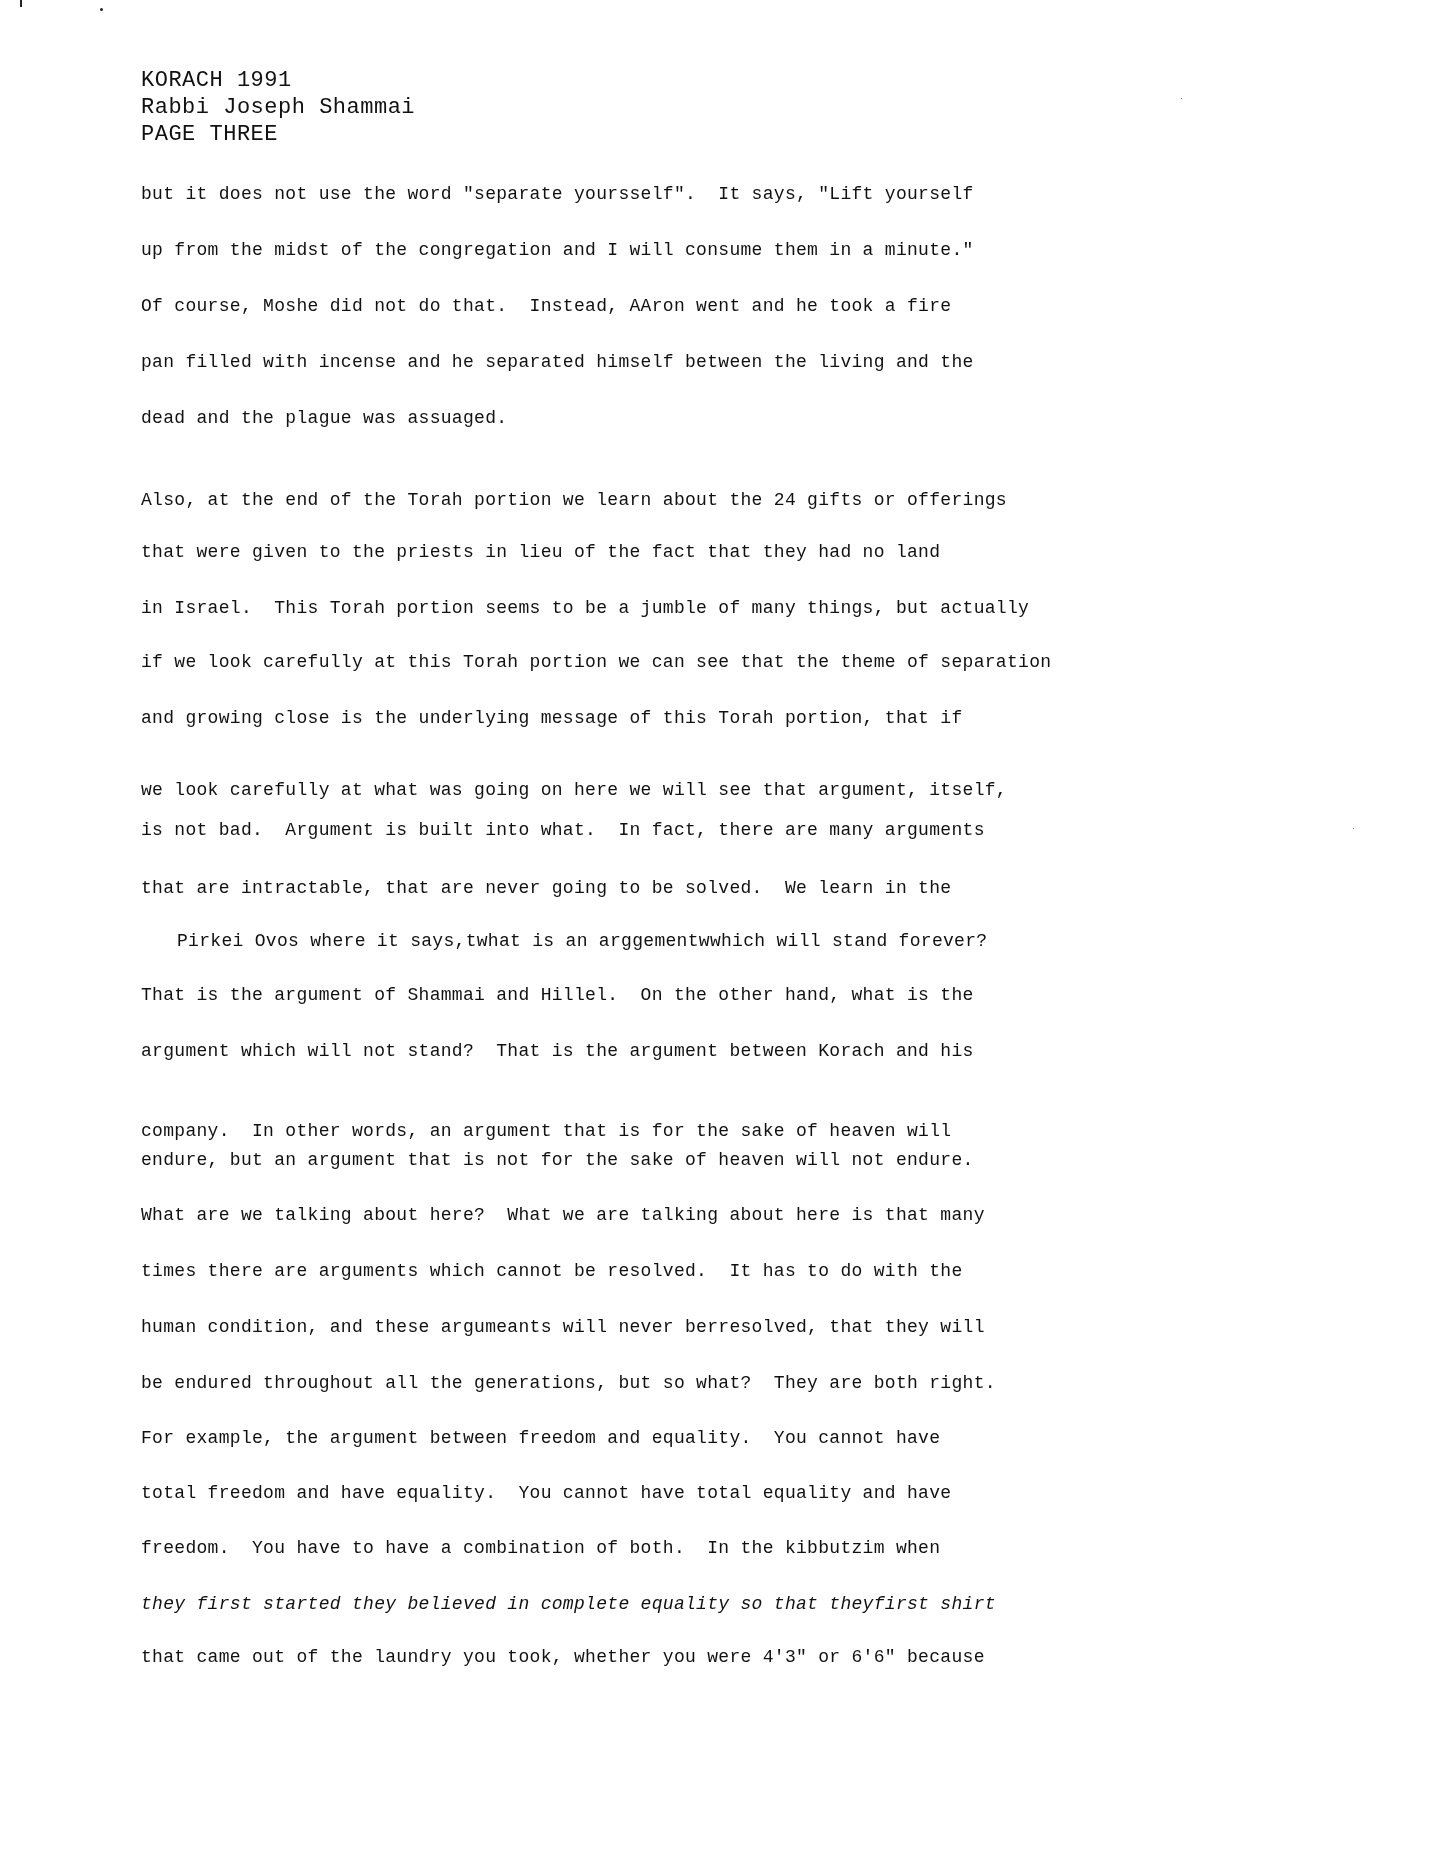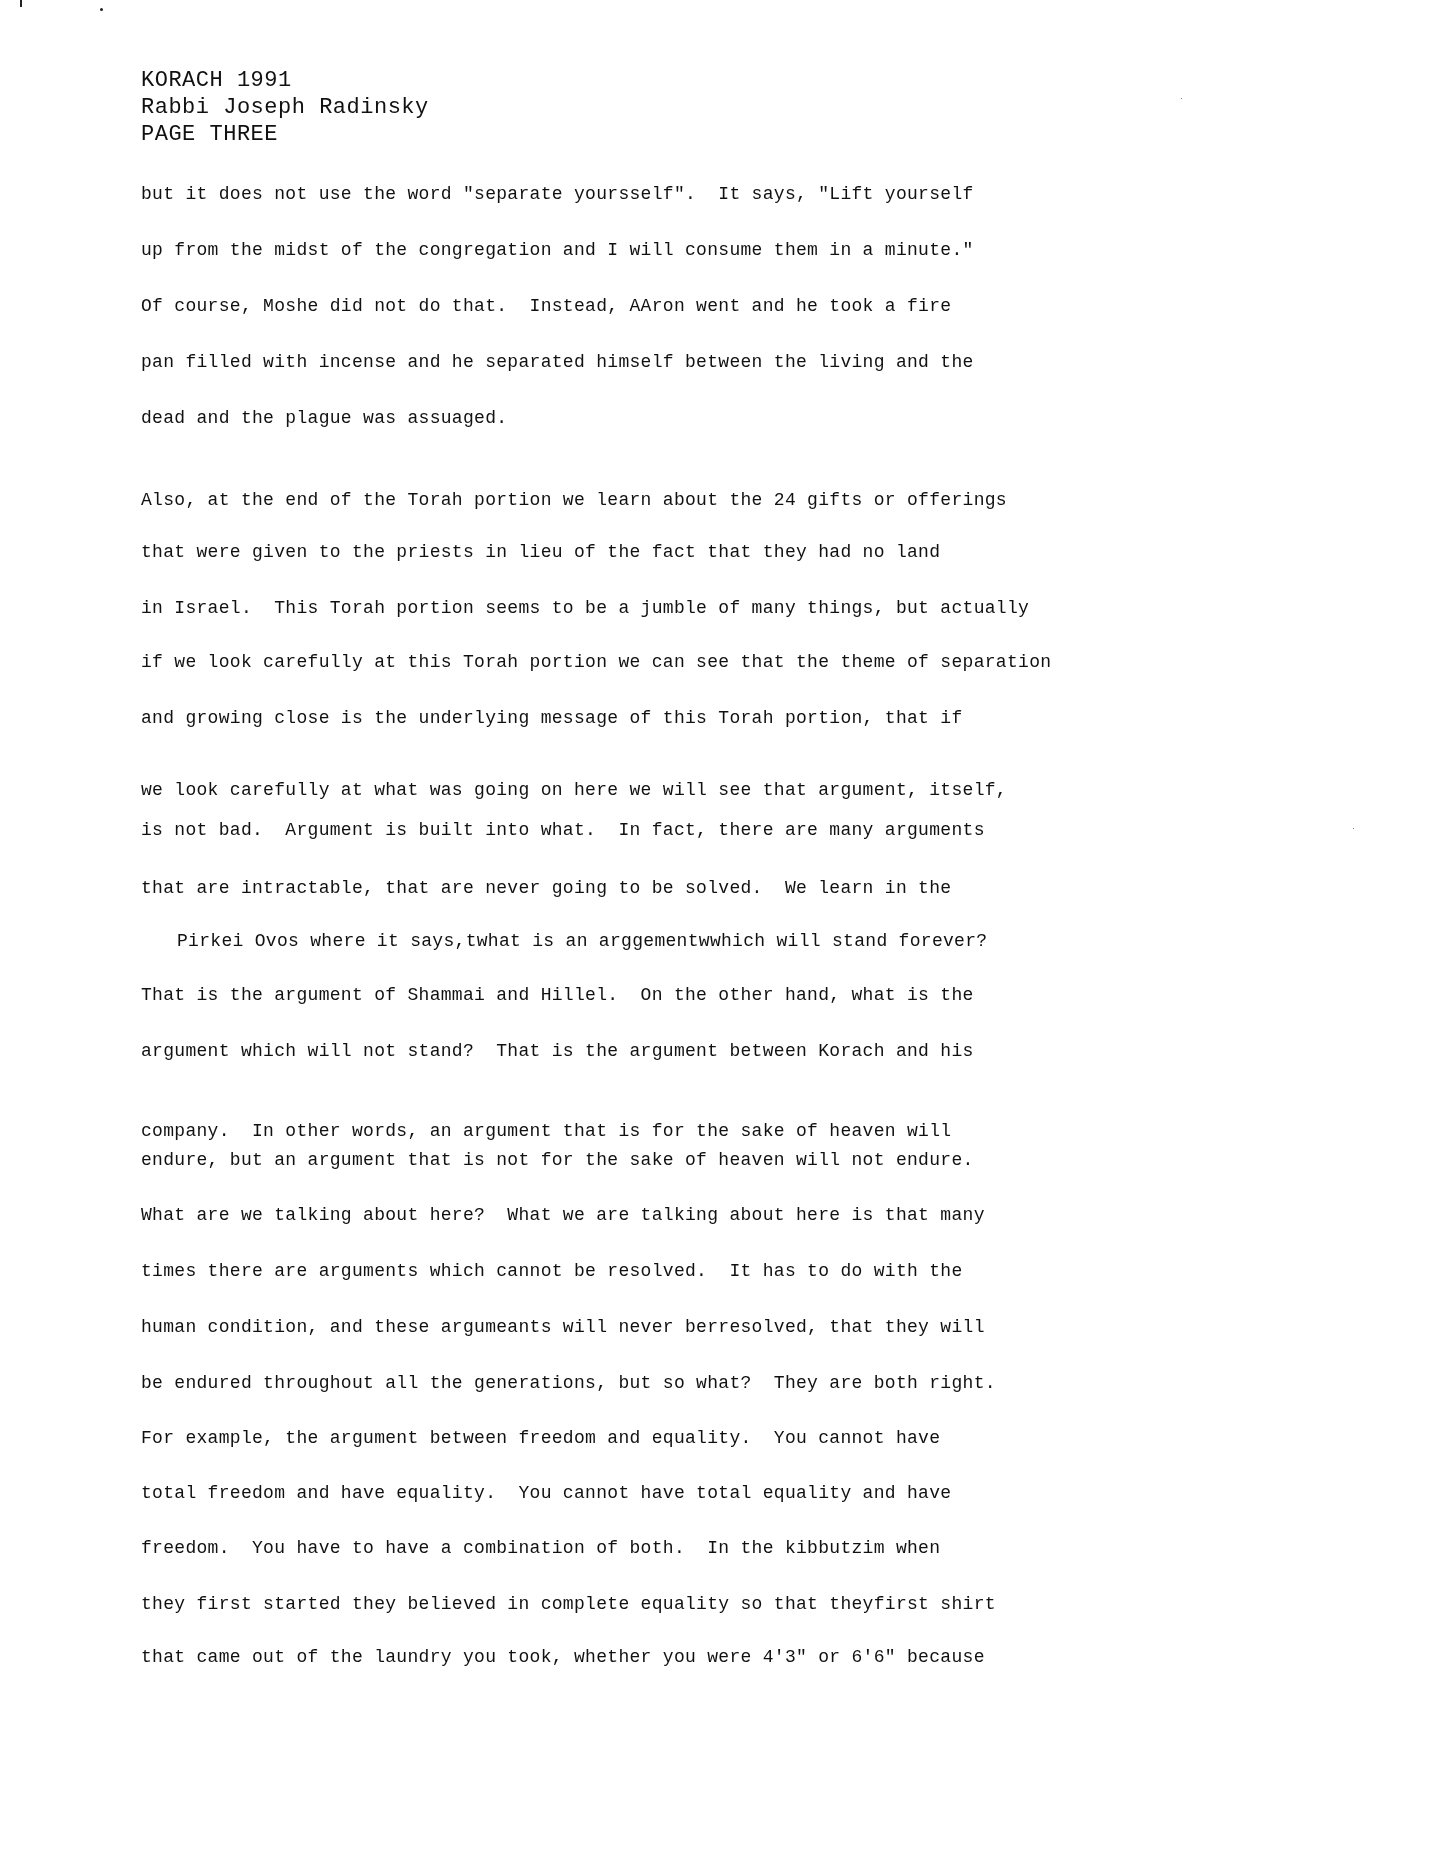--- a/index.html
+++ b/index.html
@@ -45,21 +45,21 @@
 
 <div class="page">
 
   <div class="mark" style="left:20px;top:0px;width:2px;height:7px;"></div>
   <div class="mark" style="left:100px;top:8px;width:3px;height:3px;border-radius:2px;"></div>
   <div class="mark" style="left:1181px;top:98px;width:1px;height:1px;background:#888;"></div>
   <div class="mark" style="left:1353px;top:828px;width:1px;height:1px;background:#888;"></div>
 
   <div>
     <div class="line header-line" style="top:68px;">KORACH 1991</div>
-    <div class="line header-line" style="top:95px;">Rabbi Joseph Radinsky</div>
+    <div class="line header-line" style="top:95px;">Rabbi Joseph Shammai</div>
     <div class="line header-line" style="top:122px;">PAGE THREE</div>
   </div>
 
   <div>
     <div class="line" style="top:180px;">but it does not use the word "separate yoursself".  It says, "Lift yourself</div>
     <div class="line" style="top:236px;">up from the midst of the congregation and I will consume them in a minute."</div>
     <div class="line" style="top:292px;">Of course, Moshe did not do that.  Instead, AAron went and he took a fire</div>
     <div class="line" style="top:348px;">pan filled with incense and he separated himself between the living and the</div>
     <div class="line" style="top:404px;">dead and the plague was assuaged.</div>
   </div>
@@ -78,17 +78,17 @@
     <div class="line" style="top:1037px;">argument which will not stand?  That is the argument between Korach and his</div>
     <div class="line" style="top:1117px;">company.  In other words, an argument that is for the sake of heaven will</div>
     <div class="line" style="top:1146px;">endure, but an argument that is not for the sake of heaven will not endure.</div>
     <div class="line" style="top:1201px;">What are we talking about here?  What we are talking about here is that many</div>
     <div class="line" style="top:1257px;">times there are arguments which cannot be resolved.  It has to do with the</div>
     <div class="line" style="top:1313px;">human condition, and these argumeants will never berresolved, that they will</div>
     <div class="line" style="top:1369px;">be endured throughout all the generations, but so what?  They are both right.</div>
     <div class="line" style="top:1424px;">For example, the argument between freedom and equality.  You cannot have</div>
     <div class="line" style="top:1479px;">total freedom and have equality.  You cannot have total equality and have</div>
     <div class="line" style="top:1534px;">freedom.  You have to have a combination of both.  In the kibbutzim when</div>
-    <div class="line" style="top:1590px;">they first started they believed in complete equality so that theyfirst shirt</div>
+    <div class="line" style="top:1590px;font-style:italic;">they first started they believed in complete equality so that theyfirst shirt</div>
     <div class="line" style="top:1643px;">that came out of the laundry you took, whether you were 4'3" or 6'6" because</div>
   </div>
 
 </div>
 
 </body></html>

